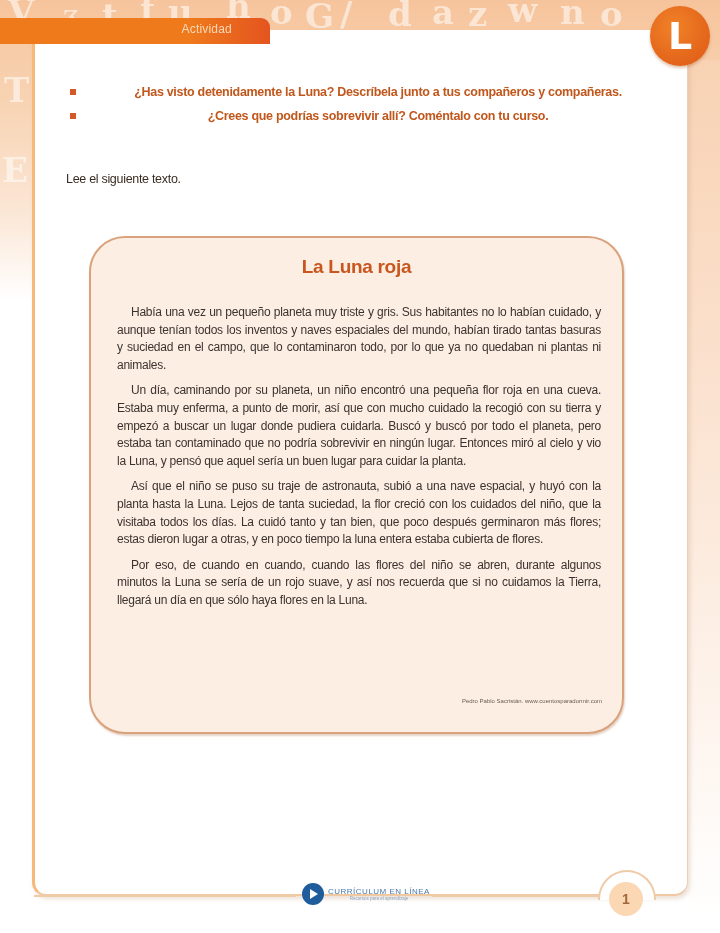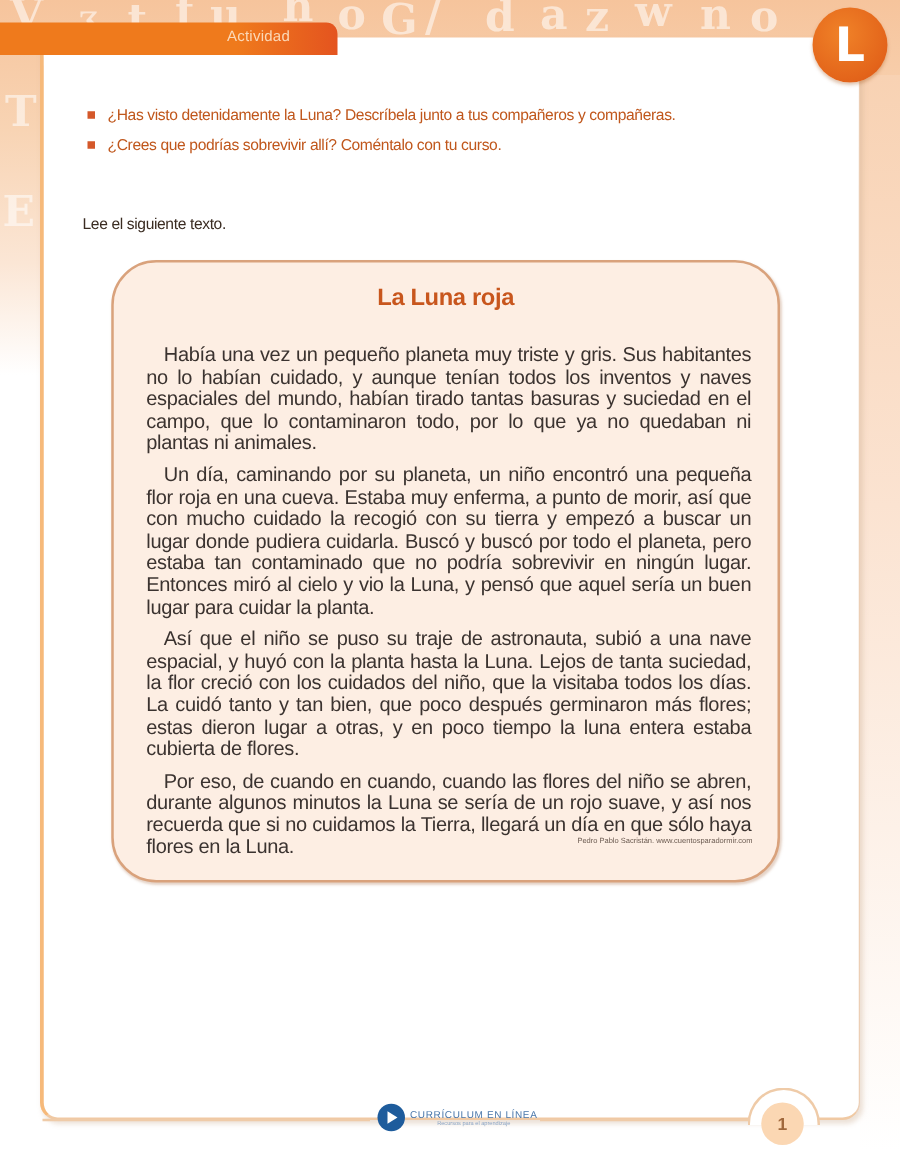--- a/index.html
+++ b/index.html
@@ -57,46 +57,46 @@
     display: flex; align-items: center; justify-content: center;
   }
   .badge-letter {
     color: #ffffff; font-size: 38px; font-weight: bold;
     font-family: "DejaVu Sans", sans-serif; line-height: 1;
   }
   
   .questions { position: absolute; left: 70px; top: 85px; width: 600px; list-style: none; }
   .questions li {
     position: relative; padding-left: 16px; height: 24px;
-    font-size: 12.5px; color: #c0571c; font-weight: normal;
-    white-space: nowrap; letter-spacing: -0.3px;
+    font-size: 12.5px; color: #c0571c; font-weight: bold;
+    white-space: nowrap; letter-spacing: -0.3px; text-align: center;
   }
   .bullet {
     position: absolute; left: 0; top: 4px; width: 6px; height: 6px;
     background: #d4582a;
   }
   .instruction {
     position: absolute; left: 66px; top: 172px;
     font-size: 12.5px; font-weight: normal; color: #3a2c22; letter-spacing: -0.3px;
   }
   
   .story {
-    position: absolute; left: 89px; top: 208px; width: 535px; height: 498px;
+    position: absolute; left: 89px; top: 236px; width: 535px; height: 498px;
     background: #fdeee3;
     border: 2px solid #d9a27c;
     border-radius: 36px;
     box-shadow: 1px 2px 2px rgba(180,130,95,0.35);
   }
   .story-title {
     position: absolute; left: 0; right: 0; top: 18px; text-align: center;
     font-size: 19px; font-weight: bold; color: #c8561d; letter-spacing: -0.3px;
   }
   .story-body { position: absolute; left: 26px; top: 66px; width: 484px; }
   .story-body p {
-    font-size: 16px; line-height: 17.6px; color: #3b3330;
+    font-size: 12px; line-height: 17.6px; color: #3b3330;
     text-align: justify; text-indent: 14px; margin-bottom: 8px;
     letter-spacing: -0.25px;
   }
   .story-source {
     position: absolute; right: 20px; top: 460px;
     font-size: 6px; color: #6a5a50;
   }
   
   .footer-line-left {
     position: absolute; left: 34px; top: 895px; width: 262px; height: 2px;

